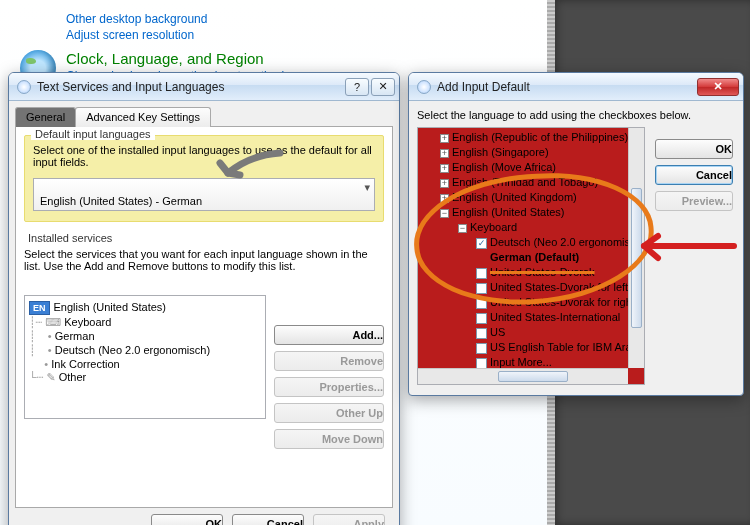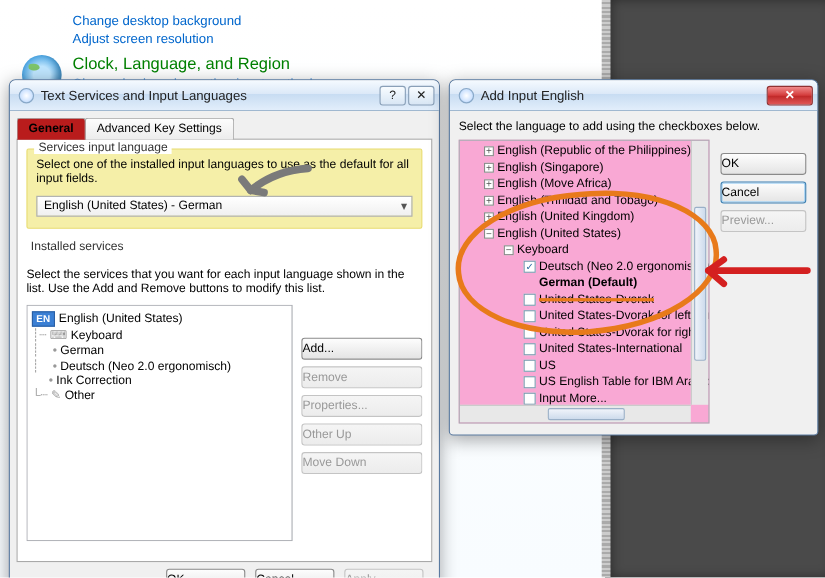--- a/index.html
+++ b/index.html
@@ -16,45 +16,45 @@
 .dialog { position: absolute; background: #f0f0f0; border: 1px solid #5a7aa0; border-radius: 6px 6px 4px 4px; box-shadow: 0 4px 16px rgba(0,0,0,.35); }
 .titlebar { height: 28px; background: linear-gradient(#f5faff,#dce9f8 45%,#c7dcf2 46%,#e2eefb); border-radius: 5px 5px 0 0; border-bottom: 1px solid #a0b8d0; display:flex; align-items:center; padding: 0 4px 0 8px; font-size: 12px; color:#222;}
 .titlebar .spacer { flex:1; }
 .titlebar .sysicon { width:14px; height:14px; border-radius:50%; background: radial-gradient(#fff,#d0e4ff 60%,#90b8e0); border:1px solid #88a8c8; margin-right:6px; }
 .winbtn { height:18px; border:1px solid #8aa0b8; border-radius:3px; background: linear-gradient(#f8fcff,#d8e6f4); margin-left:2px; display:flex; align-items:center; justify-content:center; padding:0 4px;}
 .winbtn.close { width:42px; background: linear-gradient(#f08a8a,#d43c3c 48%,#c02828 52%,#e05858); border-color:#903030; color:#fff; font-weight:bold;}
 .winbtn .x { font-size:11px; }
 
 .tabs { display:flex; margin-top:2px; }
 .tab { padding: 3px 10px; border:1px solid #a9a9a9; border-bottom:none; border-radius: 3px 3px 0 0; background: linear-gradient(#fdfdfd,#ececec); margin-right:-1px; position:relative; font-size:11px;}
-.tab.active { background:#b91c1c; z-index:2; padding-bottom:4px;font-weight:bold; }
+.tab.active { background:#737373; z-index:2; padding-bottom:4px; }
 .tabpanel { border:1px solid #a9a9a9; padding:8px; background:#fff; margin-top:-1px; min-height:382px;}
 
 .groupbox { border:1px solid #d0d0d0; border-radius:2px; padding:8px 8px 10px; margin-bottom:10px; position:relative; }
 .groupbox > .legend { position:absolute; top:-8px; left:6px; background:#fff; padding:0 4px; font-size:11px; color:#333;}
 .highlight { background:#f5efa8; border-color:#e8dc70; }
 
-.dropdown { width:100%; border:1px solid #abadb3; background: linear-gradient(#fff,#f0f0f0); padding:2px 18px 3px 6px; position:relative; font-size:11px;}
+.dropdown { width:100%; border:1px solid #abadb3; background: linear-gradient(#fff,#f0f0f0); padding:16px 18px 3px 6px; position:relative; font-size:11px;}
 .dropdown::after { content:"▾"; position:absolute; right:4px; top:2px; color:#555;}
 
 .treebox { border:1px solid #abadb3; background:#fff; height:140px; padding:4px; overflow:hidden; font-size:11px;}
 .tree-line { margin:1px 0; white-space:nowrap;}
 .tree-line .dots { color:#999; }
 .badge { display:inline-block; background:#3a7fd4; color:#fff; font-size:9px; font-weight:bold; padding:1px 3px; border:1px solid #2a5fa4; margin-right:4px;}
 
 .btncol { float:right; width:110px; margin-left:8px;}
-.btn { display:block; width:100%; margin-bottom:6px; padding:3px 0; border:1px solid #8a8a8a; border-radius:3px; background: linear-gradient(#fdfdfd,#e4e4e4); font-size:11px; text-align:left;}
+.btn { display:block; width:100%; margin-bottom:6px; padding:3px 0; border:1px solid #8a8a8a; border-radius:3px; background: linear-gradient(#fdfdfd,#e4e4e4); font-size:11px; text-align:right;font-weight:bold;}
 .btn.disabled { color:#999; border-color:#c4c4c4; background: linear-gradient(#f5f5f5,#ececec);}
 .btn.default { border-color:#3c7fb1; box-shadow: 0 0 0 1px #a8d4f4 inset;}
 
 .bottombar { text-align:right; padding:6px 8px 4px; }
 .bottombar .btn { display:inline-block; width:72px; margin-left:6px;}
 
 
-.langtree { border:1px solid #abadb3; background:#f9a8d4; height:258px; overflow:hidden; font-size:11px; position:relative;}
+.langtree { border:1px solid #abadb3; background:#b91c1c; height:258px; overflow:hidden; font-size:11px; position:relative;}
 .langtree-inner { padding:2px 4px; }
 .lrow { white-space:nowrap; margin:0; line-height:15px;}
 .expander { display:inline-block; width:9px; height:9px; border:1px solid #8a8a8a; text-align:center; line-height:7px; font-size:9px; color:#555; margin-right:3px; background:#fff; vertical-align:middle;}
 .chk { display:inline-block; width:11px; height:11px; border:1px solid #7a9ab0; background:#fff; vertical-align:middle; margin-right:3px; text-align:center; line-height:9px; font-size:9px; color:#2a6aa0;}
 .scroll-x { position:absolute; bottom:0; left:0; right:16px; height:16px; background:#e8e8e8; border-top:1px solid #c8c8c8;}
 .scroll-x .thumb { position:absolute; left:80px; width:70px; top:2px; bottom:2px; background:linear-gradient(#f0f4fa,#cddbec); border:1px solid #9ab0c8; border-radius:2px;}
 .scroll-y { position:absolute; right:0; top:0; bottom:16px; width:16px; background:#e8e8e8; border-left:1px solid #c8c8c8;}
 .scroll-y .thumb { position:absolute; top:60px; bottom:40px; left:2px; right:2px; background:linear-gradient(90deg,#f0f4fa,#cddbec); border:1px solid #9ab0c8; border-radius:2px;}
 .rbuttons { position:absolute; right:10px; top:38px; width:78px;}
 .rbuttons .btn { margin-bottom:6px;}
@@ -66,21 +66,21 @@
 
 .indent1 { padding-left:18px; }
 .indent2 { padding-left:36px; }
 .indent3 { padding-left:54px; }
 </style>
 </head>
 <body>
 
 <div class="bg-panel">
   <div style="margin-left:46px">
-    <a>Change desktop background</a>
+    <a>Other desktop background</a>
     <a>Adjust screen resolution</a>
   </div>
   <div style="margin-top:8px">
     <span class="globe"></span>
     <div class="section">
       <a class="title">Clock, Language, and Region</a>
       <a>Change keyboards or other input methods</a>
       <a>Change display language</a>
     </div>
   </div>
@@ -101,38 +101,38 @@
       </div>
   </div>
   <div style="padding:4px 6px 0">
     <div class="tabs">
       <div class="tab active">General</div>
       <div class="tab">Advanced Key Settings</div>
     </div>
     <div class="tabpanel">
 
       <div class="groupbox highlight">
-        <span class="legend">Services input language</span>
+        <span class="legend">Default input languages</span>
         <div style="margin-bottom:10px;">Select one of the installed input languages to use as the default for all input fields.</div>
         <div class="dropdown">English (United States) - German</div>
       </div>
 
       <div class="groupbox" style="border:none; padding:0 0 0 0;">
-        <span class="legend" style="position:static; display:block; margin-bottom:14px;">Installed services</span>
-        <div style="margin-bottom:9px;">Select the services that you want for each input language shown in the list. Use the Add and Remove buttons to modify this list.</div>
+        <span class="legend" style="position:static; display:block; margin-bottom:4px;">Installed services</span>
+        <div style="margin-bottom:23px;">Select the services that you want for each input language shown in the list. Use the Add and Remove buttons to modify this list.</div>
         <div style="overflow:hidden;">
           <div class="btncol">
             <div style="height:30px"></div>
             <div class="btn">Add...</div>
             <div class="btn disabled">Remove</div>
             <div class="btn disabled">Properties...</div>
             <div class="btn disabled">Other Up</div>
             <div class="btn disabled">Move Down</div>
           </div>
-          <div class="treebox" style="height:215px; margin-right:118px;">
+          <div class="treebox" style="height:124px; margin-right:118px;">
             <div class="tree-line"><span class="badge">EN</span><span>English (United States)</span></div>
             <div class="tree-line"><span class="dots">┊┈ ⌨ </span><span>Keyboard</span></div>
             <div class="tree-line"><span class="dots">┊&nbsp;&nbsp;&nbsp;&nbsp;• </span><span>German</span></div>
             <div class="tree-line"><span class="dots">┊&nbsp;&nbsp;&nbsp;&nbsp;• </span><span>Deutsch (Neo 2.0 ergonomisch)</span></div>
             <div class="tree-line"><span class="dots">&nbsp;&nbsp;&nbsp;&nbsp;&nbsp;• </span><span>Ink Correction</span></div>
             <div class="tree-line"><span class="dots">└┈ ✎ </span><span>Other</span></div>
           </div>
         </div>
       </div>
 
@@ -141,21 +141,21 @@
       <div class="btn">OK</div>
       <div class="btn">Cancel</div>
       <div class="btn disabled">Apply</div>
     </div>
   </div>
 </div>
 
 <div class="dialog" style="left:408px; top:72px; width:336px;">
   <div class="titlebar">
     <span class="sysicon"></span>
-    <span>Add Input English</span>
+    <span>Add Input Default</span>
     <span class="spacer"></span>
     <div class="winbtn close">
         <span class="x">✕</span>
       </div>
   </div>
   <div style="padding:8px 8px 10px; position:relative;">
     <div style="margin-bottom:6px;">Select the language to add using the checkboxes below.</div>
 
     <div class="langtree" style="width:228px;">
       <div class="langtree-inner">

